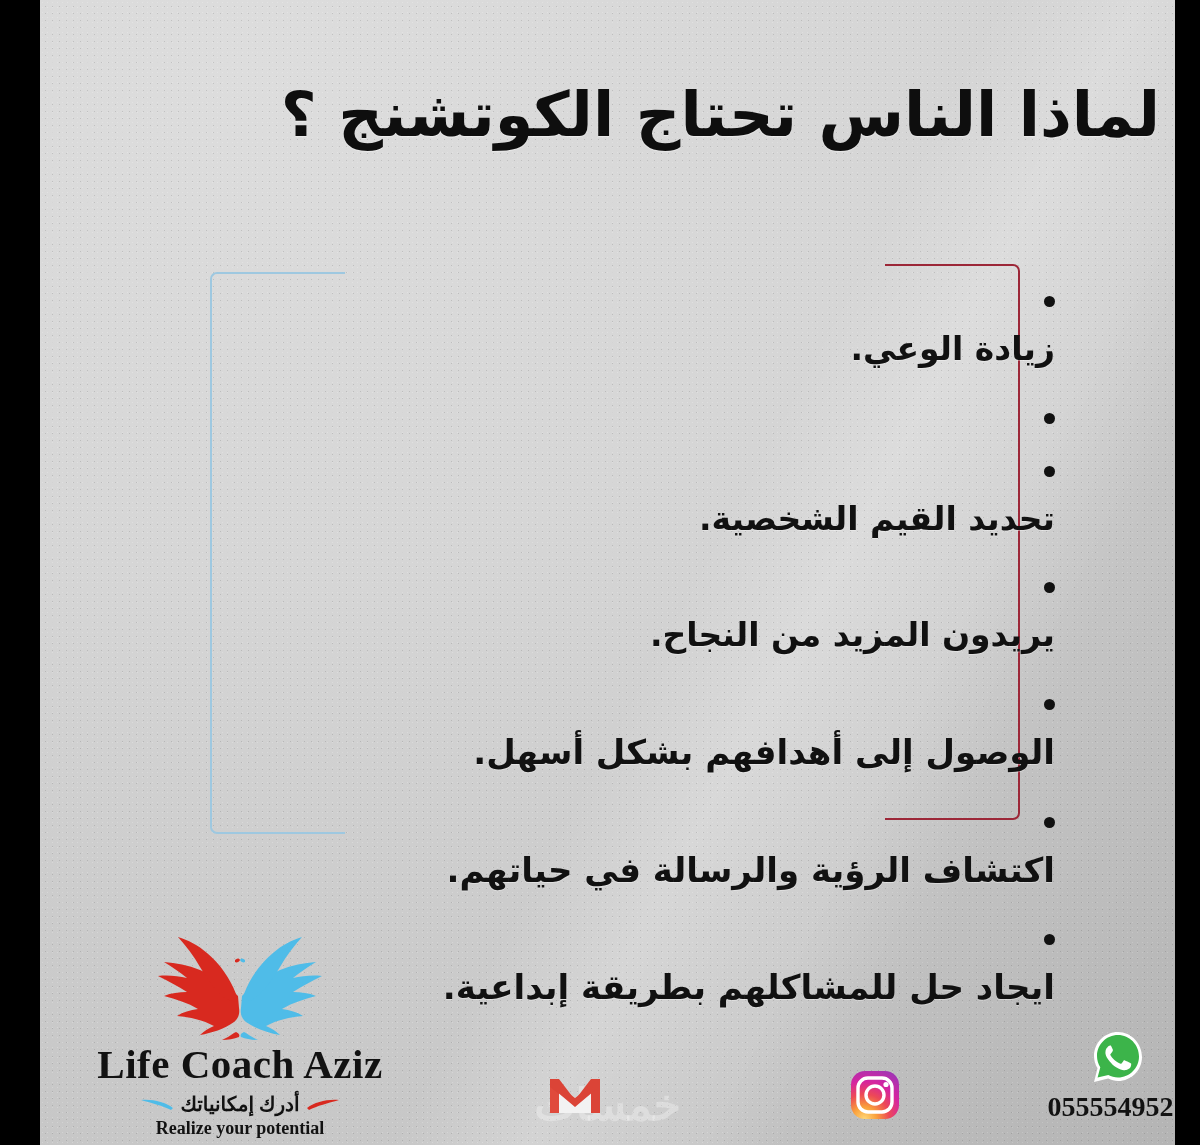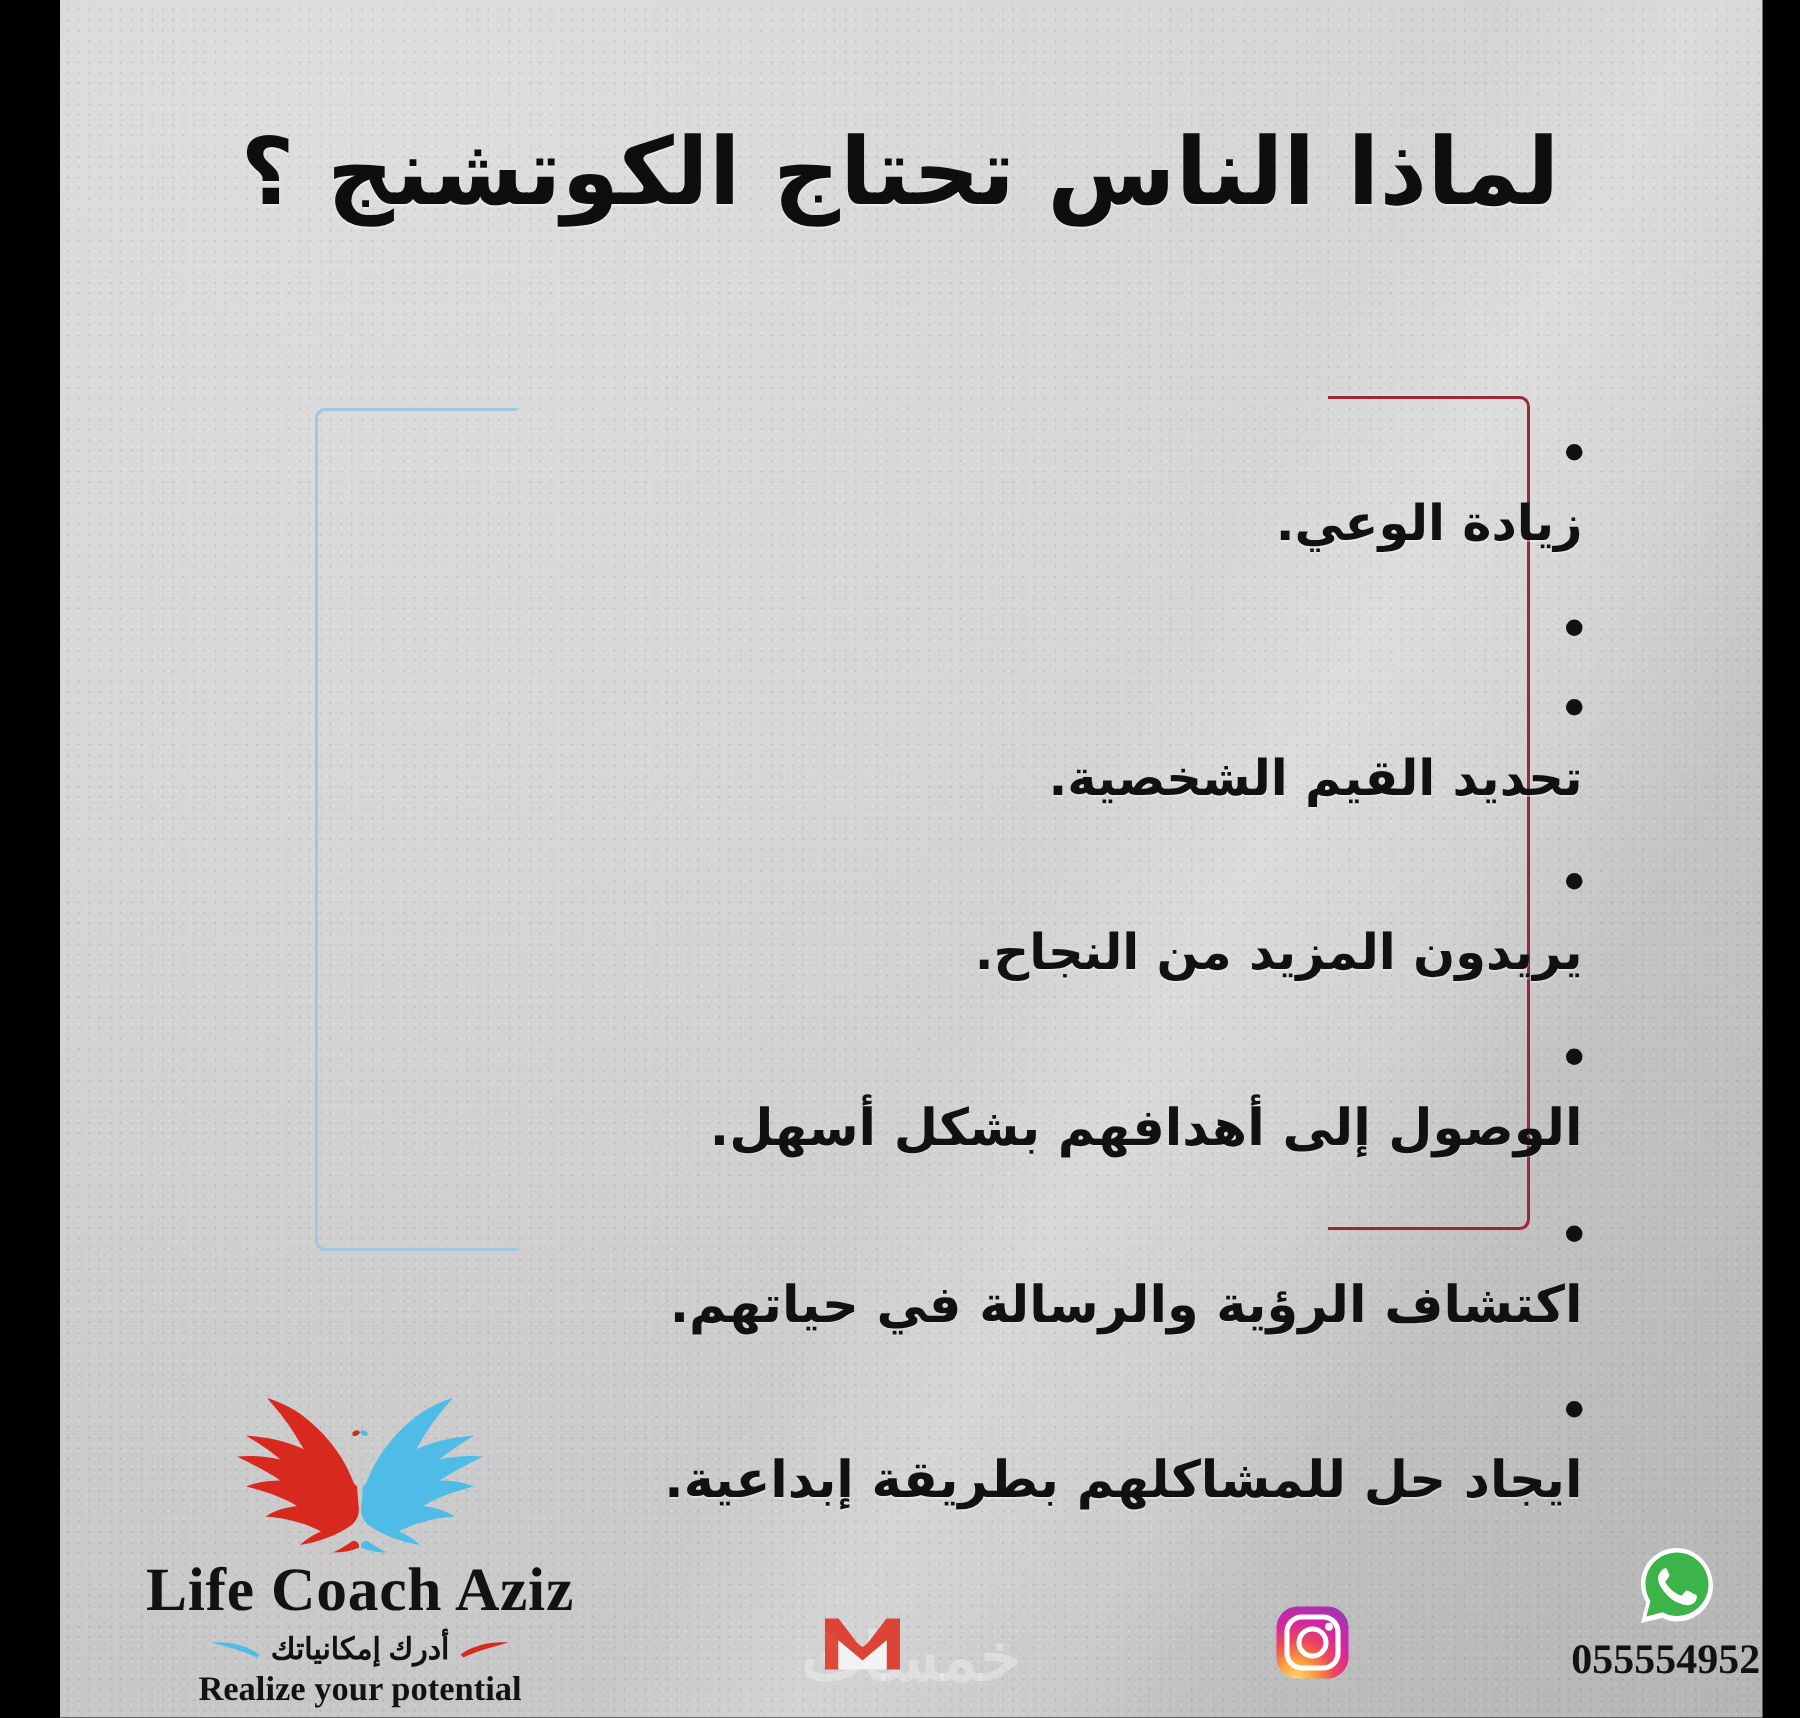--- a/index.html
+++ b/index.html
@@ -50,21 +50,21 @@
       rgba(0,0,0,0) 0%,
       rgba(0,0,0,0) 72%,
       rgba(0,0,0,0.045) 80%,
       rgba(0,0,0,0.075) 100%);
   }
 
   
   #title {
     position:absolute; z-index:4;
     left:0; right:15px; top:78px;
-    text-align:center;
+    text-align:right;
     font-family:"DejaVu Sans", sans-serif;
     font-size:62px;
     font-weight:700;
     color:#0e0e0e;
     letter-spacing:0px;
     line-height:1.2;
     text-shadow:0 1px 1px rgba(255,255,255,.45);
     white-space:nowrap;
   }
 
@@ -154,21 +154,21 @@
   }
   #brand-ar {
     font-family:Liberation Serif, serif;
     font-size:20px; font-weight:700; color:#111;
     white-space:nowrap;
   }
   .swoosh { width:34px; height:13px; display:block; }
   #brand-en {
     font-family:"Liberation Serif", serif;
     font-weight:700;
-    font-size:23px;
+    font-size:18px;
     color:#121212;
     margin-top:1px;
     white-space:nowrap;
   }
 
   
   .contact {
     position:absolute;
     bottom:22px;
     text-align:center;

